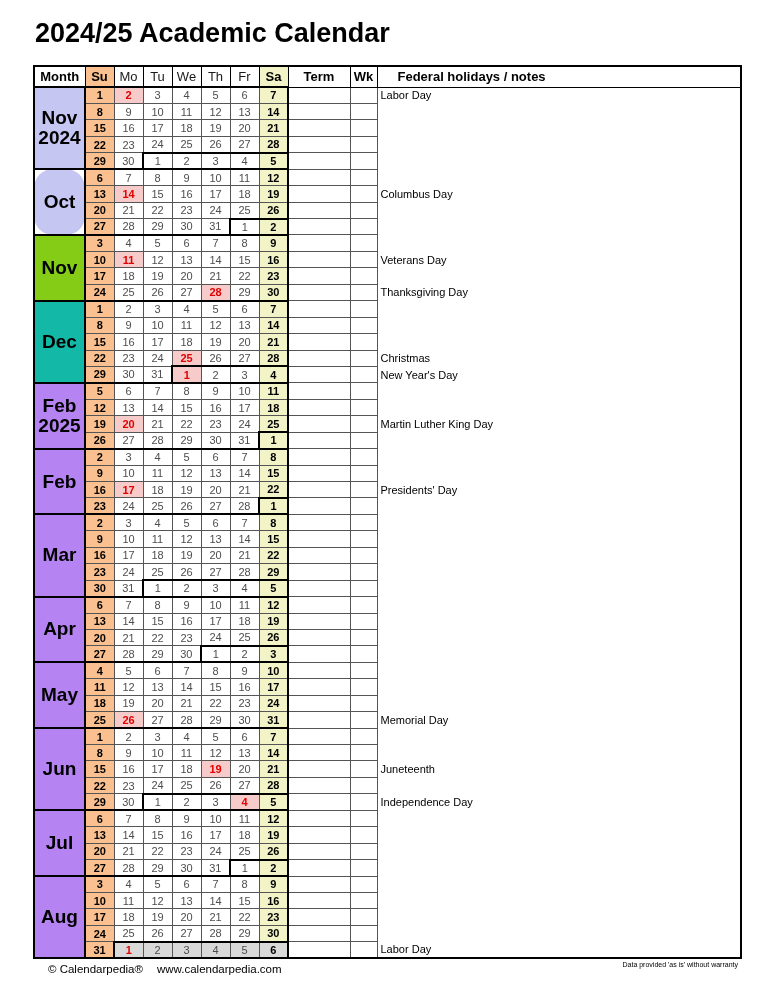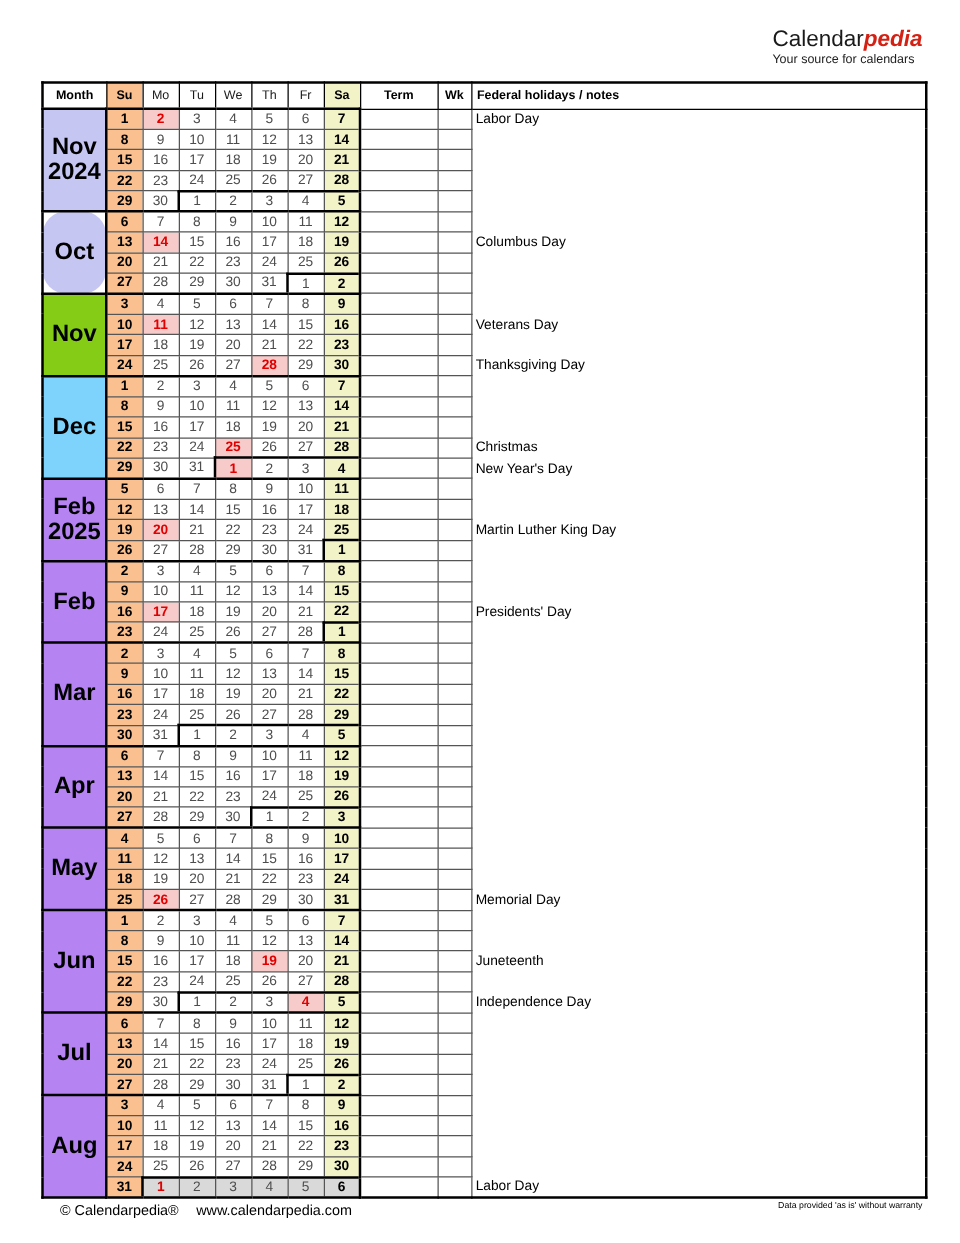--- a/index.html
+++ b/index.html
@@ -8,25 +8,25 @@
 
   .title{position:absolute;left:35px;top:18px;font-size:27px;font-weight:bold;color:#000;margin:0;white-space:nowrap;}
 
   .logo{position:absolute;top:22px;right:30px;text-align:left;line-height:1.1;}
   .logo-main{font-size:18px;color:#1a1a1a;}
   .logo-red{color:var(--brand-red,#d42114);font-weight:bold;font-style:italic;}
   .logo-tagline{font-size:10px;color:#222;margin-top:0;}
 
   table.cal{position:absolute;left:33px;top:65px;border-collapse:collapse;table-layout:fixed;width:707px;border:2px solid #000;}
   thead tr{height:21px;}
-  th{border:1px solid #000;font-size:10px;padding:0;background:#fff;color:#000;font-weight:bold;}
+  th{border:1px solid #000;font-size:13px;padding:0;background:#fff;color:#000;font-weight:bold;}
   th.dayh{font-weight:normal;color:#1a1a1a;}
   th.sunh{background:var(--sun,#fac090);font-weight:bold;color:#000;}
   th.sath{background:var(--sat,#f3f3c8);font-weight:bold;color:#000;}
-  th.notesh{text-align:left;padding-left:4px;}
+  th.notesh{text-align:left;padding-left:20px;}
 
   tbody tr{height:16.45px;}
   td{padding:0;}
   td.d{border:1px solid #555;font-size:11px;text-align:center;color:#4d4d4d;vertical-align:middle;}
   td.sun{background:var(--sun,#fac090);color:#000;font-weight:bold;}
   td.sat{background:var(--sat,#f3f3c8);color:#000;font-weight:bold;}
   td.gray{background:var(--gray,#d9d9d9);}
   td.hol{background:var(--hol,#f8cbcb);color:var(--red,#e00000);font-weight:bold;}
   td.red{color:var(--red,#e00000);font-weight:bold;}
   td.bt{border-top:2px solid #000;}
@@ -39,25 +39,22 @@
 
   .footer-left{position:absolute;left:48px;top:963px;font-size:11.5px;color:#000;}
   .footer-left .site{margin-left:14px;}
   .footer-right{position:absolute;right:30px;top:961px;font-size:7px;color:#000;}
 </style>
 </head>
 <body>
 
 <div class="page">
 
-
-  <div class="logo">
-    <div class="logo-main"><span>Calendar</span><span class="logo-red">pedia</span></div>
-    <div class="logo-tagline">Your source for calendars</div>
-  </div>
+  <h1 class="title">2024/25 Academic Calendar</h1>
+
 
   <table class="cal">
     <colgroup>
       <col style="width:51px">
       <col style="width:29px">
         <col style="width:29px">
         <col style="width:29px">
         <col style="width:29px">
         <col style="width:29px">
         <col style="width:29px">
@@ -242,21 +239,21 @@
           <td class="d bb">26</td>
           <td class="d bb">27</td>
           <td class="d bb hol">28</td>
           <td class="d bb">29</td>
           <td class="d sat br bb">30</td>
           <td class="term"></td>
           <td class="wk"></td>
           <td class="note">Thanksgiving Day</td>
         </tr>
         <tr>
-          <td rowspan="5" class="month" style="background: #7dd3fc; margin-left: 22px;">
+          <td rowspan="5" class="month" style="background: #14b8a6; margin-left: 22px;">
             <div>Dec</div>
           </td>
           <td class="d sun bl bt">1</td>
           <td class="d bt">2</td>
           <td class="d bt">3</td>
           <td class="d bt">4</td>
           <td class="d bt">5</td>
           <td class="d bt">6</td>
           <td class="d sat br bt">7</td>
           <td class="term"></td>

